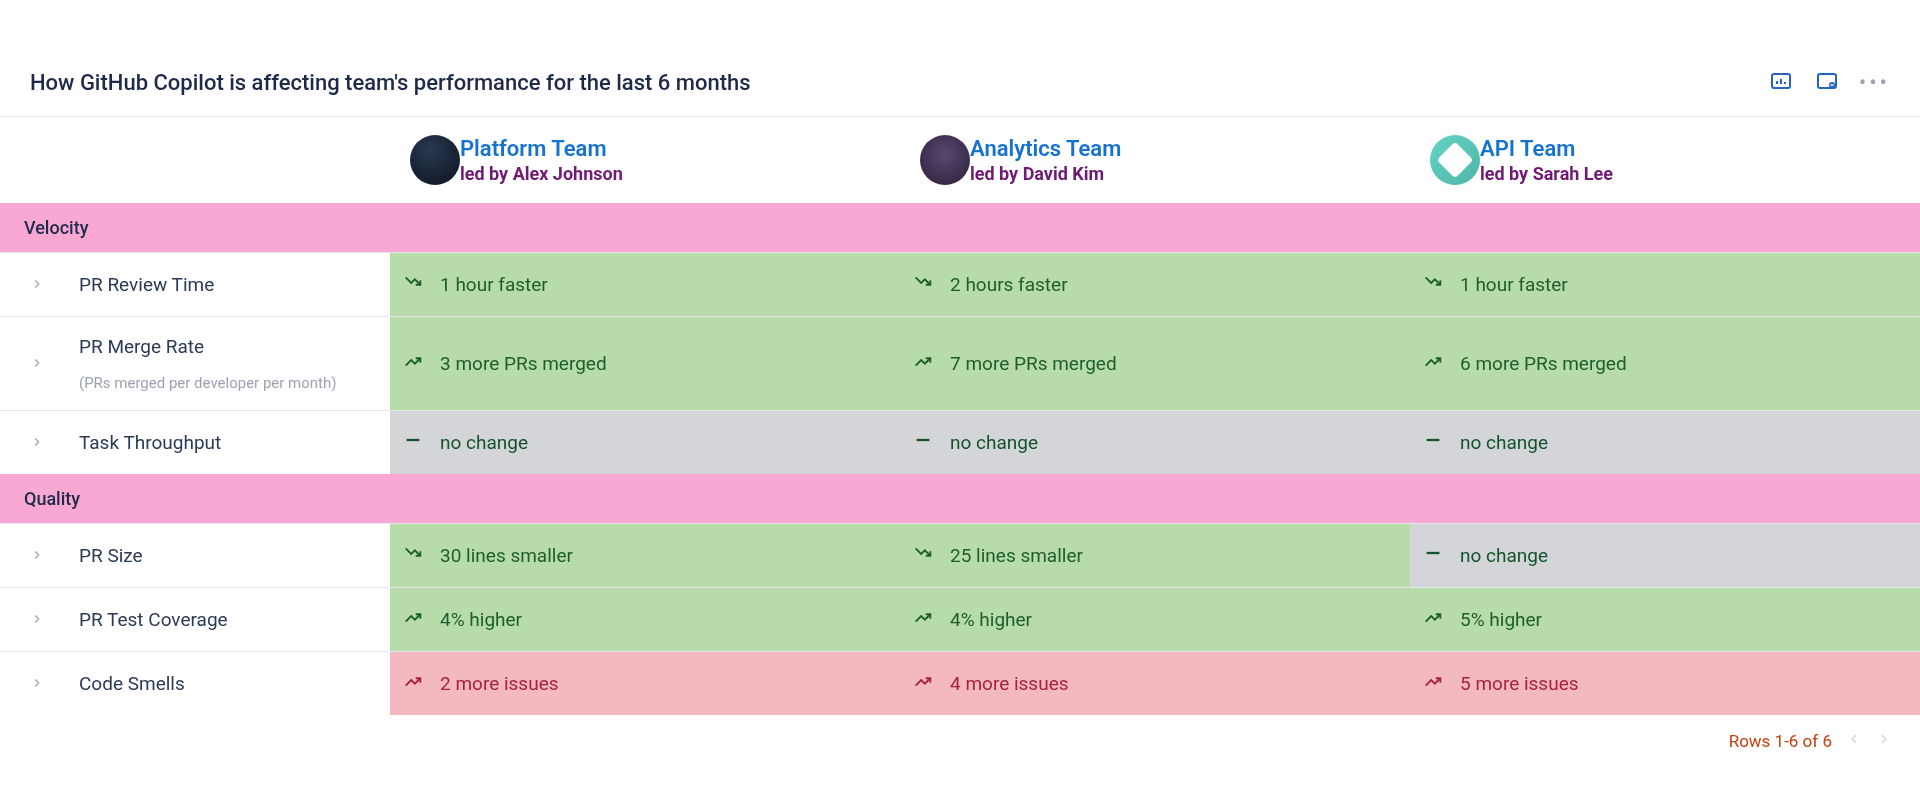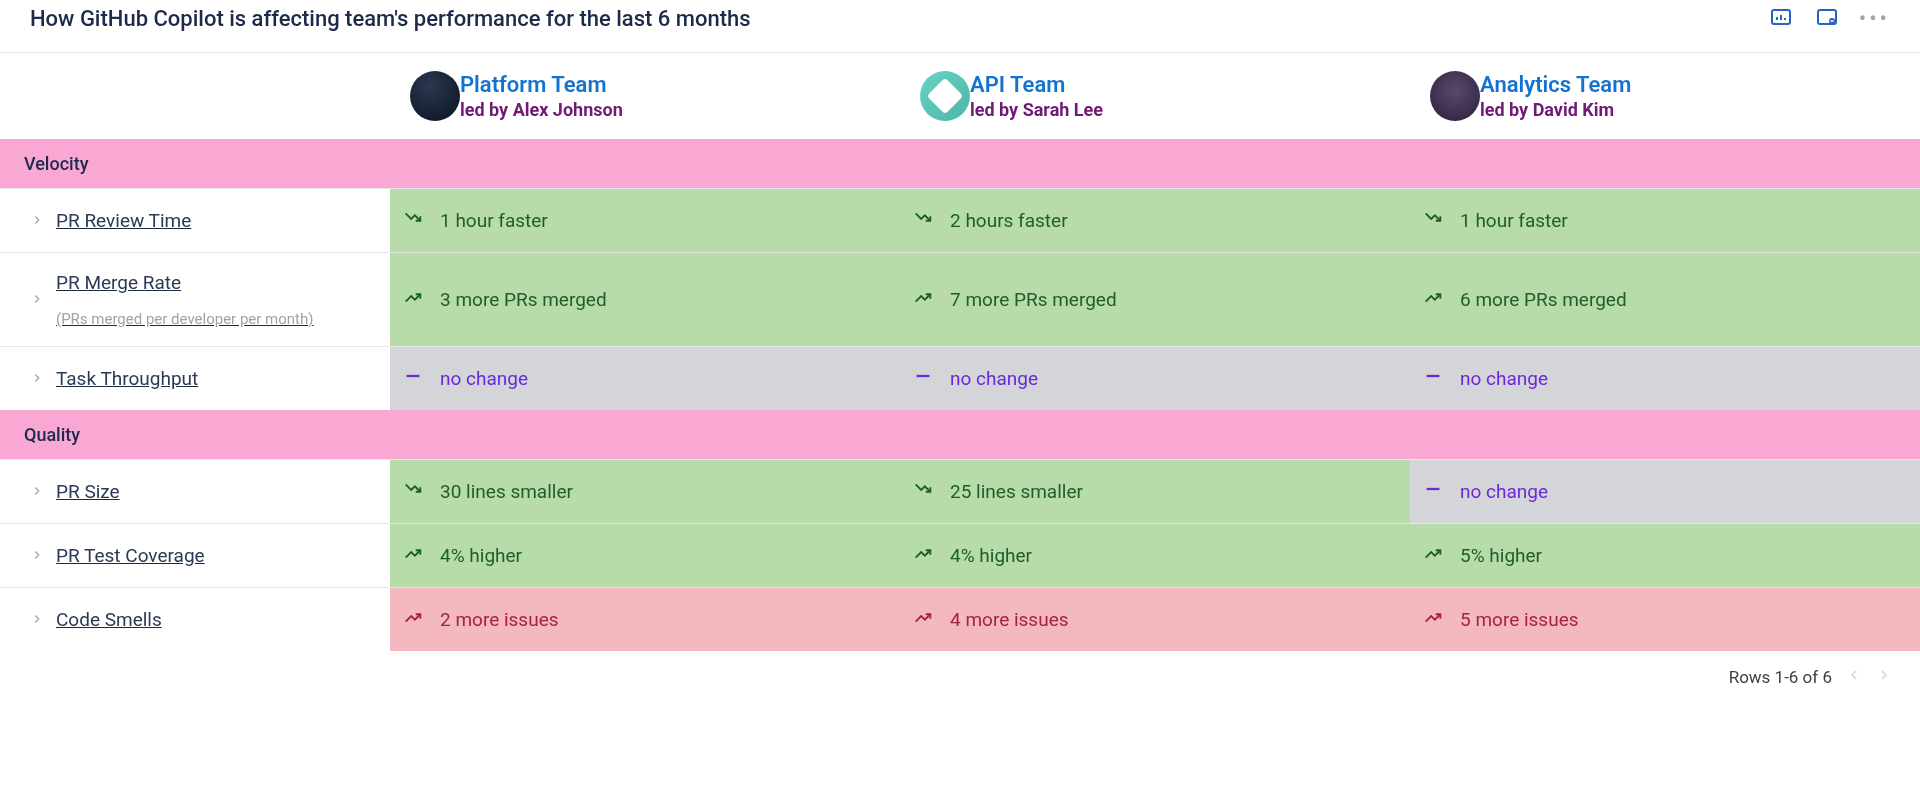--- a/index.html
+++ b/index.html
@@ -7,22 +7,23 @@
     font-family: -apple-system, BlinkMacSystemFont, "Segoe UI", Roboto, "Helvetica Neue", Arial, sans-serif;
     background: #ffffff;
     color: #1e293b;
     font-size: 18px;
   }
   .container { width: 100%; }
   .header {
     display: flex;
     align-items: center;
     justify-content: space-between;
-    padding: 4px 30px 20px 30px;
+    padding: 24px 30px 20px 30px;
     border-bottom: 1px solid #e5e7eb;
+    margin-top: 44px;
   }
   .title {
     font-size: 22px;
     color: #1e2a4a;
     font-weight: 500;
   }
   .header-actions {
     display: flex;
     align-items: center;
     gap: 18px;
@@ -72,50 +73,49 @@
   .metric-row {
     display: grid;
     grid-template-columns: 390px 1fr 1fr 1fr;
     border-top: 1px solid #e5e7eb;
     background: #fff;
     align-items: stretch;
   }
   .metric-label-cell {
     display: flex;
     align-items: center;
-    gap: 12px;
+    gap: 35px;
     padding: 18px 24px 18px 30px;
     cursor: pointer;
-    text-decoration: underline;
   }
   .chevron {
     color: #94a3b8;
     flex-shrink: 0;
   }
   .metric-label-text { display: flex; flex-direction: column; }
   .metric-label { color: #2b3a55; font-size: 19px; }
   .metric-sublabel { color: #9ca3af; font-size: 15px; margin-top: 16px; }
   .value-cell {
     display: flex;
     align-items: center;
     gap: 16px;
     padding: 18px 12px;
     font-size: 19px;
   }
   .value-cell.positive { background: #b8dbaa; color: #1e5e2e; }
-  .value-cell.neutral  { background: #d3d5d8; color: #6d28d9; }
+  .value-cell.neutral  { background: #d3d5d8; color: #14532d; }
   .value-cell.negative { background: #f3b8c0; color: #a8233a; }
   .trend-icon { width: 22px; height: 22px; flex-shrink: 0; }
   .footer {
     display: flex;
     justify-content: flex-end;
     align-items: flex-end;
     gap: 14px;
     padding: 16px 28px;
-    color: #404040;
+    color: #c2410c;
     font-size: 17px;
   }
   .page-arrow { color: #cbd5e1; cursor: pointer; }
 </style>
 </head>
 <body>
 
 <div class="container">
 
   <div class="header">
@@ -141,31 +141,31 @@
   <div class="team-header-row">
     <div></div>
     <div class="team-header-cell">
       <div class="avatar dark"></div>
       <div class="team-info">
         <div class="team-name">Platform Team</div>
         <div class="team-lead">led by Alex Johnson</div>
       </div>
     </div>
     <div class="team-header-cell">
+      <div class="avatar purple"></div>
+      <div class="team-info">
+        <div class="team-name">Analytics Team</div>
+        <div class="team-lead">led by David Kim</div>
+      </div>
+    </div>
+    <div class="team-header-cell">
       <div class="avatar teal"></div>
       <div class="team-info">
         <div class="team-name">API Team</div>
         <div class="team-lead">led by Sarah Lee</div>
-      </div>
-    </div>
-    <div class="team-header-cell">
-      <div class="avatar purple"></div>
-      <div class="team-info">
-        <div class="team-name">Analytics Team</div>
-        <div class="team-lead">led by David Kim</div>
       </div>
     </div>
   </div>
 
   <div id="sections">
       <div class="section-row"><span>Velocity</span></div>
       <div class="metric-row">
         <div class="metric-label-cell">
           <span class="chevron"><svg viewBox="0 0 24 24" width="14" height="14" fill="none" stroke="currentColor" stroke-width="2">
               <path d="M9 6 L15 12 L9 18"></path>

